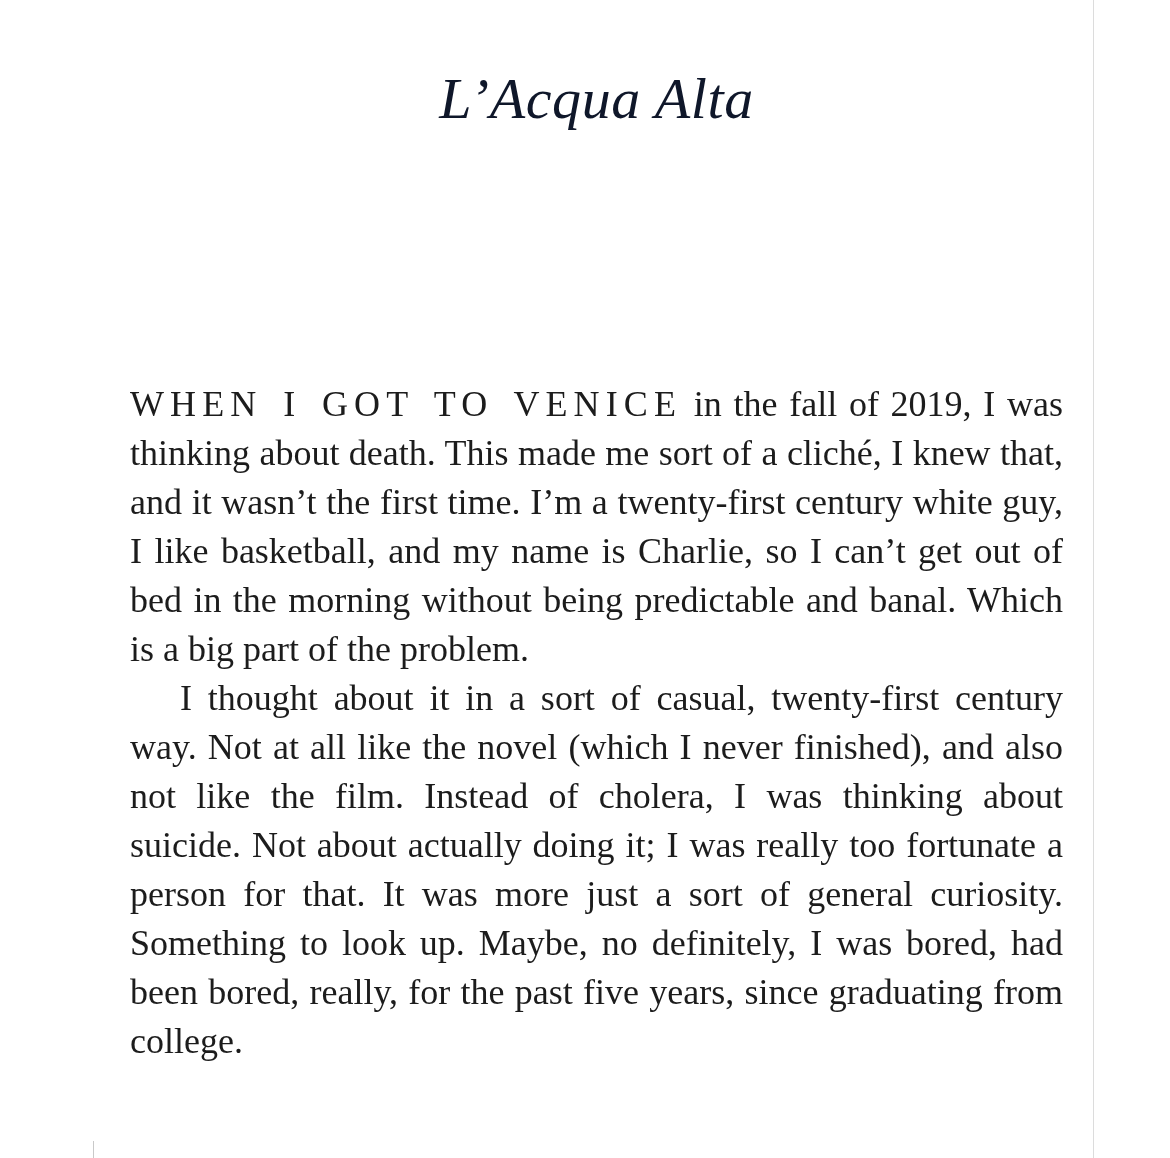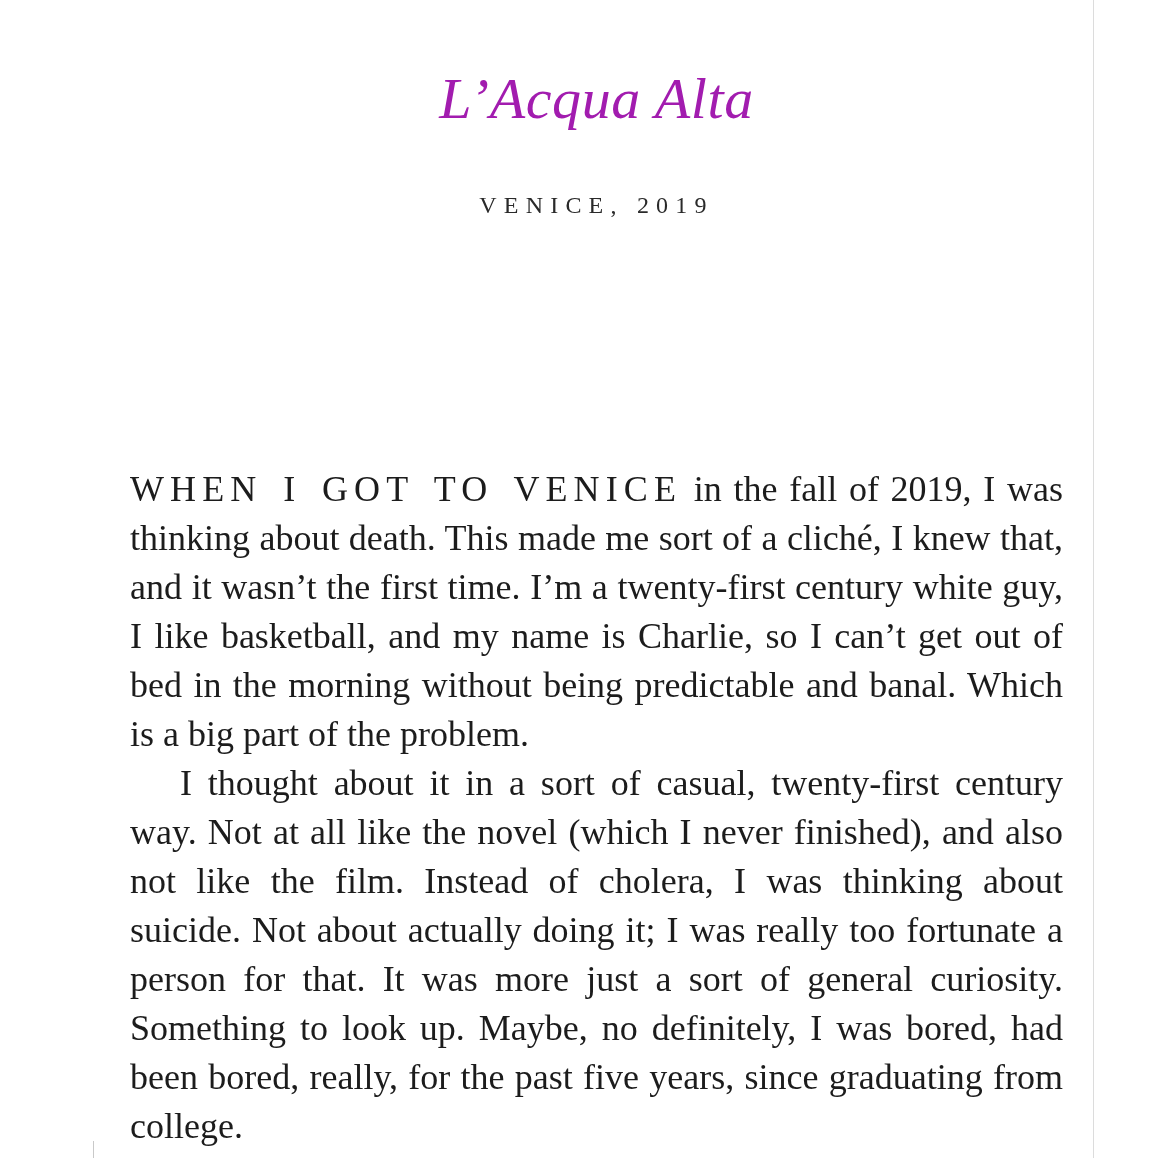--- a/index.html
+++ b/index.html
@@ -24,21 +24,21 @@
     top: 0;
     width: 933px;
   }
   .chapter-title {
     margin-top: 64px;
     text-align: center;
     font-style: italic;
     font-weight: 400;
     font-size: 58px;
     line-height: 1.2;
-    color: #a21caf;
+    color: #0f172a;
     letter-spacing: 0.01em;
   }
   .chapter-subtitle {
     margin-top: 58px;
     text-align: center;
     font-size: 24px;
     letter-spacing: 0.30em;
     color: #2a2a2a;
     font-variant-numeric: oldstyle-nums;
   }
@@ -78,21 +78,20 @@
 </style>
 </head>
 <body>
 
 <div class="page">
 
   <div class="text-block">
 
     <h1 class="chapter-title">L’Acqua Alta</h1>
 
-    <div class="chapter-subtitle">VENICE, 2019</div>
 
     <div class="body-text">
 
       <p><span class="lead-in">WHEN I GOT TO VENICE</span><span> in the fall of 2019, I was thinking about death. This made me sort of a cliché, I knew that, and it wasn’t the first time. I’m a twenty-first century white guy, I like basketball, and my name is Charlie, so I can’t get out of bed in the morning without being predictable and banal. Which is a big part of the problem.</span></p>
 
       <p class="para-indent"><span>I thought about it in a sort of casual, twenty-first century way. Not at all like the novel (which I never finished), and also not like the film. Instead of cholera, I was thinking about suicide. Not about actually doing it; I was really too fortunate a person for that. It was more just a sort of general curiosity. Something to look up. Maybe, no definitely, I was bored, had been bored, really, for the past five years, since graduating from college.</span></p>
 
     </div>
 
   </div>

